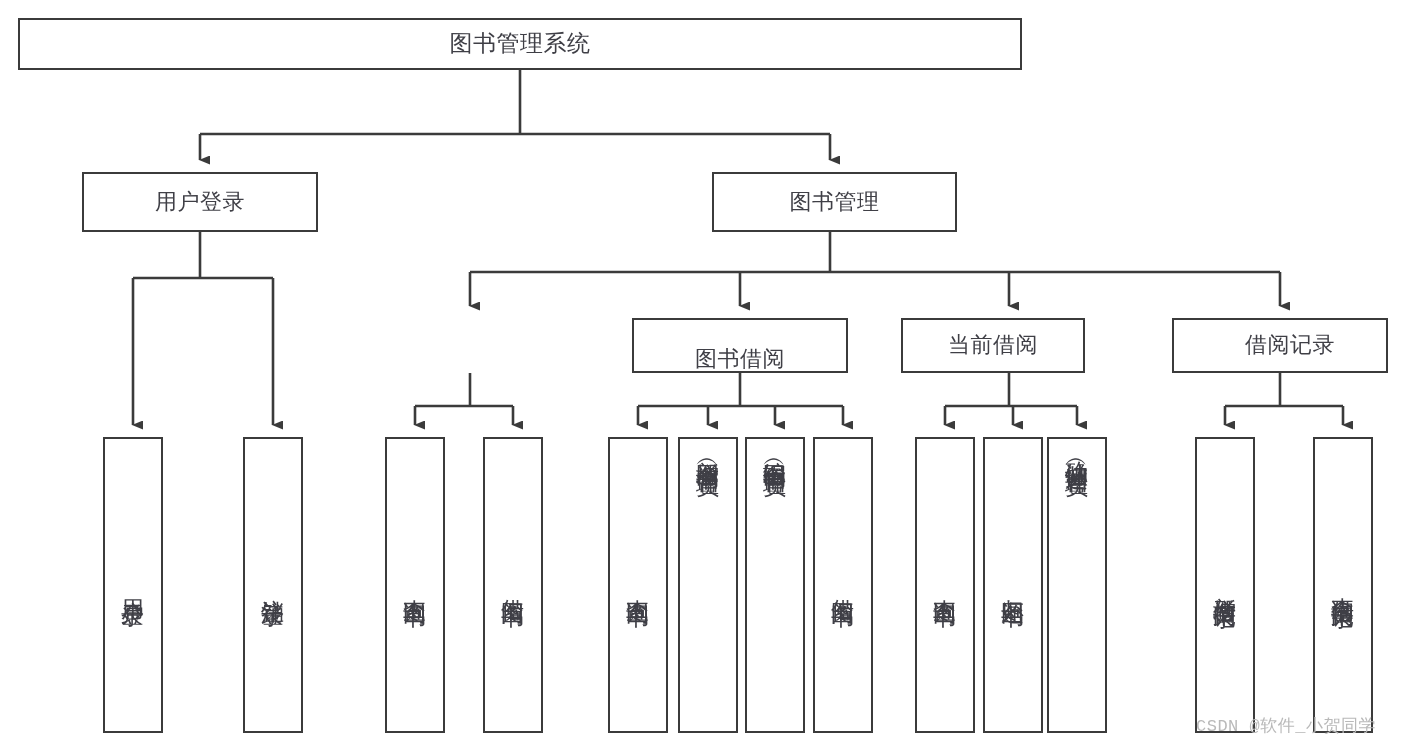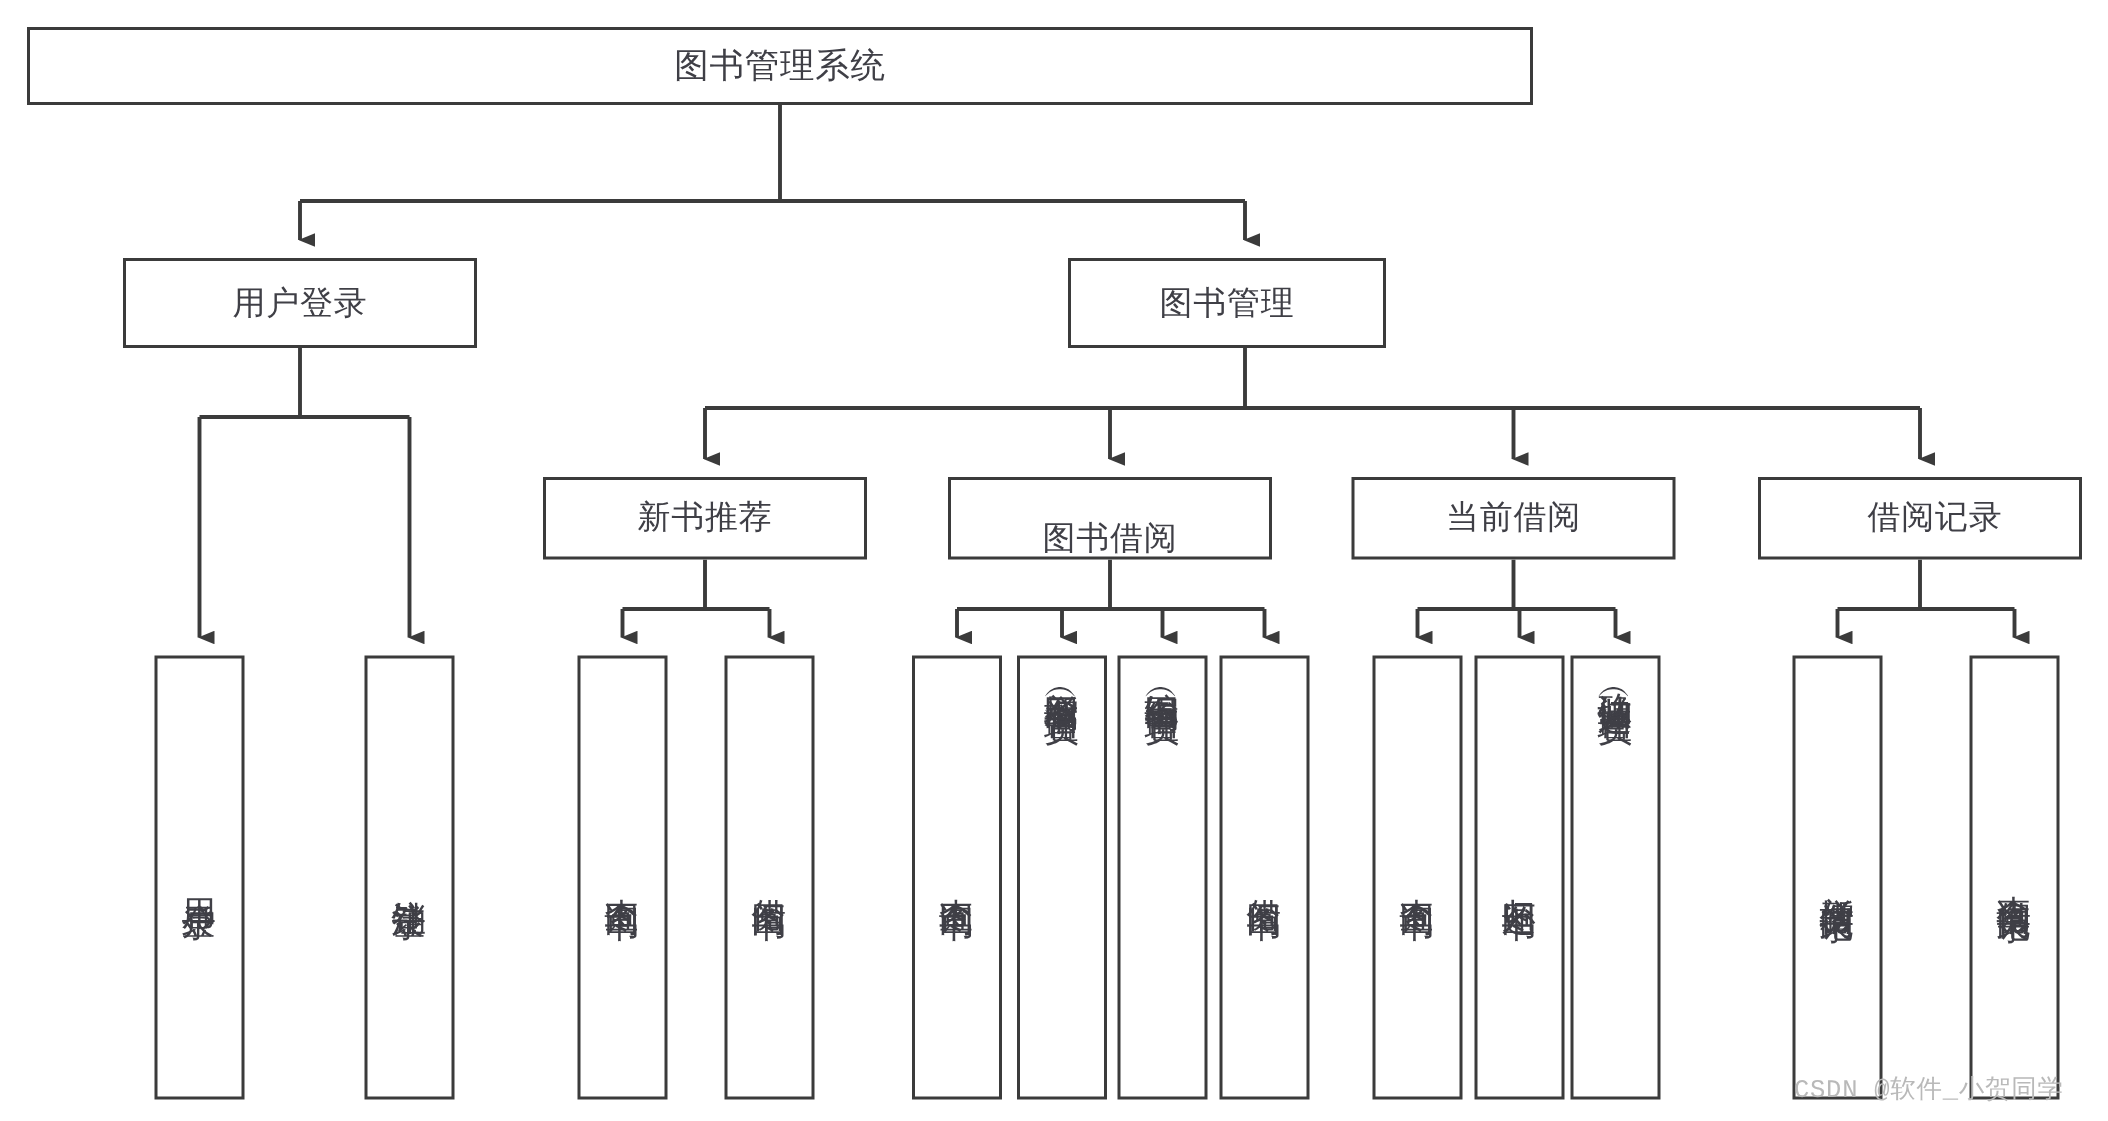--- a/index.html
+++ b/index.html
@@ -130,31 +130,28 @@
     </g>
   </svg>
 
   <div class="node horiz root" style="left: 18px; top: 18px; width: 1004px; height: 52px;">
     <span class="node-label">图书管理系统</span>
   </div>
 
   <div class="node horiz" style="left: 82px; top: 172px; width: 236px; height: 60px;">
     <span class="node-label">用户登录</span>
   </div>
-  <div class="node horiz" style="left: 712px; top: 172px; width: 212px; height: 60px;">
+  <div class="node horiz" style="left: 712px; top: 172px; width: 245px; height: 60px;">
     <span class="node-label">图书管理</span>
   </div>
 
-  <div class="node horiz" style="left: 362px; top: 318px; width: 216px; height: 55px;">
-    <span class="node-label">新书推荐</span>
-  </div>
   <div class="node horiz" style="left: 632px; top: 318px; width: 216px; height: 55px; align-items: flex-end;">
     <span class="node-label">图书借阅</span>
   </div>
-  <div class="node horiz" style="left: 901px; top: 318px; width: 216px; height: 55px; justify-content: center;">
+  <div class="node horiz" style="left: 901px; top: 318px; width: 184px; height: 55px; justify-content: center;">
     <span class="node-label">当前借阅</span>
   </div>
   <div class="node horiz" style="left: 1172px; top: 318px; width: 216px; height: 55px; padding-left: 20px;">
     <span class="node-label">借阅记录</span>
   </div>
 
   <div class="node vert centered" style="left: 103px; top: 437px; width: 60px; height: 296px;">
     <span class="node-label">用户登录</span>
   </div>
   <div class="node vert centered" style="left: 243px; top: 437px; width: 60px; height: 296px;">

